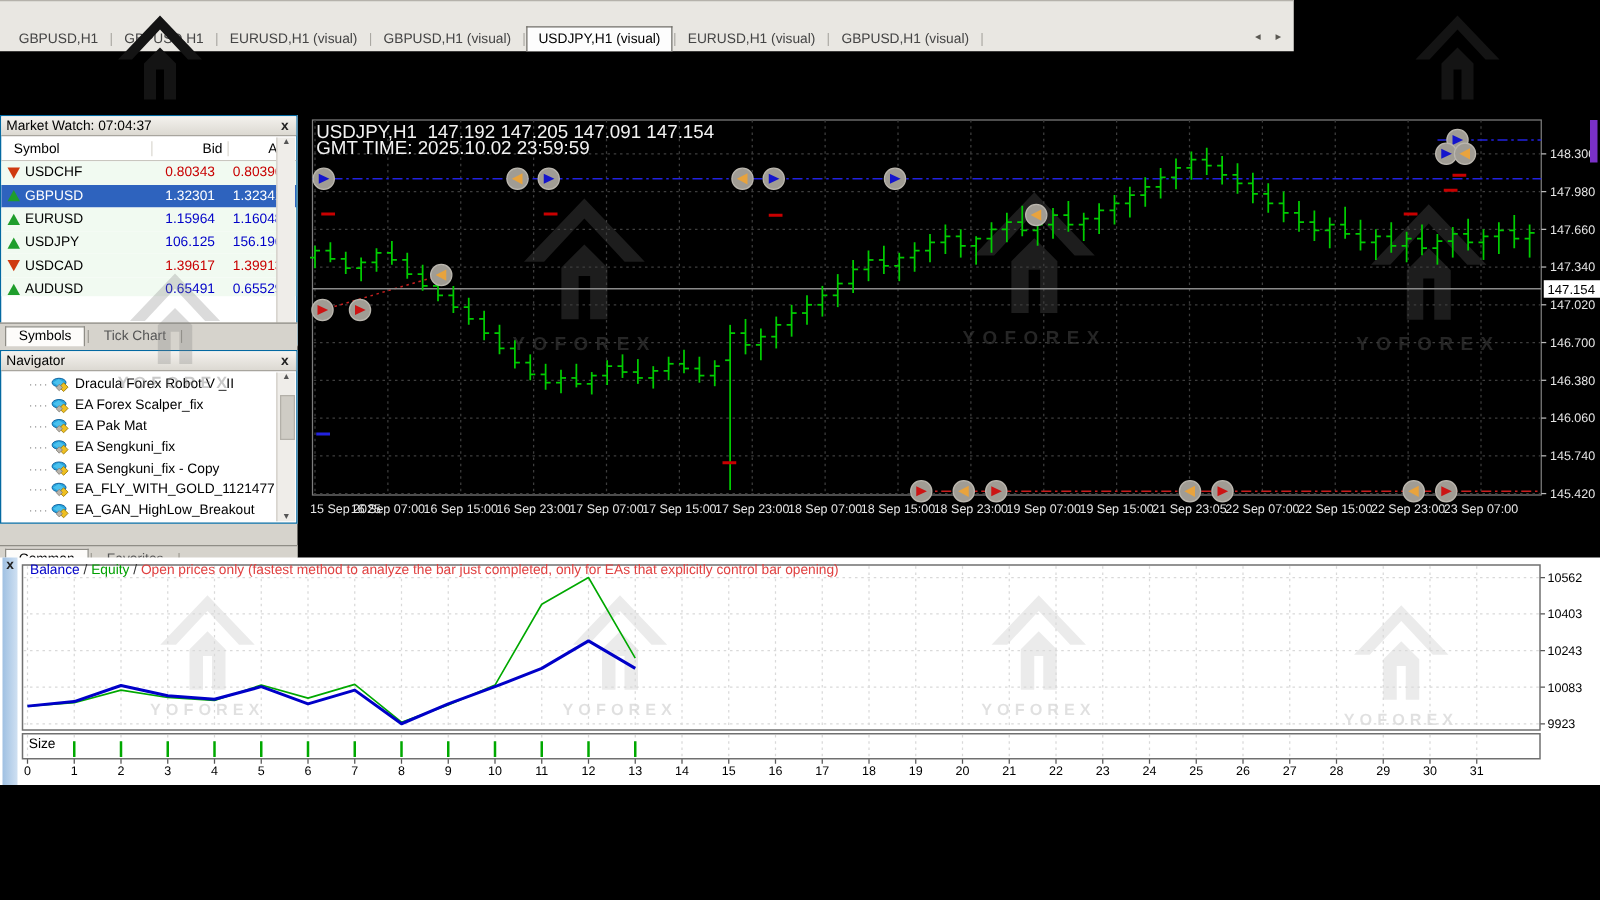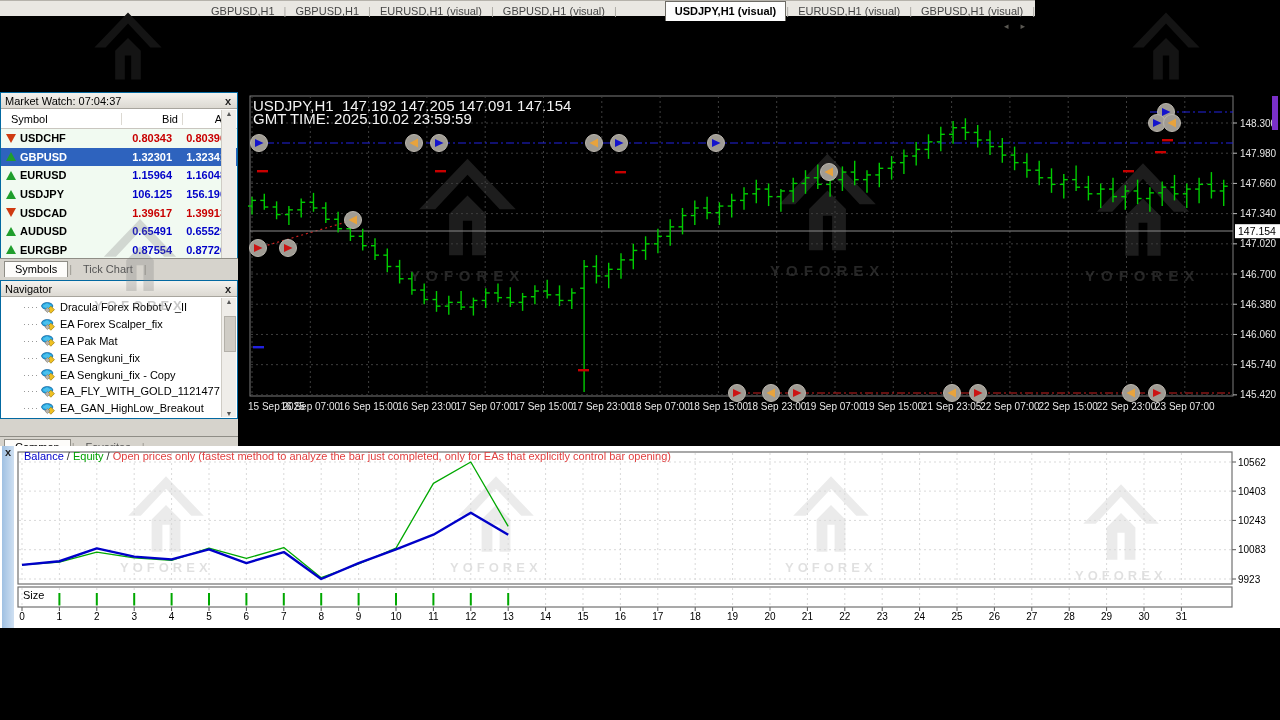--- a/index.html
+++ b/index.html
@@ -11,21 +11,21 @@
   .panel-header{height:16px;background:linear-gradient(#f4f2ee,#dcd9d2);border-bottom:1px solid #a8a59e;
     font-size:11px;color:#000;display:flex;align-items:center;padding:0 4px;box-sizing:border-box;}
   .panel-header .title{flex:1;}
   .close-x{font-size:11px;font-weight:bold;color:#222;cursor:default;padding:0 2px;line-height:10px;}
   
   #mw{left:0;top:92px;width:238px;height:184px;}
   #mw-colhead{display:flex;height:19px;border-bottom:1px solid #c9c6bf;font-size:11px;color:#000;align-items:center;justify-content:flex-end;}
   #mw-colhead .c1{width:110px;padding-left:6px;border-right:1px solid #dcd9d2;}
   #mw-colhead .c2{width:56px;text-align:right;padding-right:4px;border-right:1px solid #dcd9d2;}
   #mw-colhead .c3{width:50px;text-align:right;padding-right:4px;}
-  #mw-rows{height:130px;overflow:hidden;font-weight:bold;}
+  #mw-rows{height:108px;overflow:hidden;}
   .mw-row{display:flex;height:18.6px;font-size:11px;align-items:center;background:#f1faf1;}
   .mw-row.sel{background:#2e63be;color:#fff;}
   .mw-row .c1{width:110px;padding-left:5px;display:flex;align-items:center;gap:4px;}
   .mw-row .c2{width:56px;text-align:right;padding-right:4px;}
   .mw-row .c3{width:50px;text-align:right;padding-right:4px;}
   .tri-up{width:0;height:0;border-left:5px solid transparent;border-right:5px solid transparent;border-bottom:9px solid #1f9e2c;}
   .tri-down{width:0;height:0;border-left:5px solid transparent;border-right:5px solid transparent;border-top:9px solid #cf3a10;}
   .val-red{color:#c80000;} .val-blue{color:#0000c8;} .sel .val-red,.sel .val-blue{color:#fff;}
   .vscroll{position:absolute;right:1px;top:17px;bottom:1px;width:14px;background:#efede9;border-left:1px solid #cfccc5;
     display:flex;flex-direction:column;justify-content:space-between;align-items:center;font-size:7px;color:#555;}
@@ -49,24 +49,24 @@
   .chart-head{position:absolute;left:8px;color:#f2f2f2;font-size:15px;z-index:4;white-space:pre;}
   #purple-strip{left:1272px;top:96px;width:6px;height:34px;background:#7a30c8;z-index:5;}
   
   .wm{position:absolute;display:flex;flex-direction:column;align-items:center;pointer-events:none;}
   .wm span{letter-spacing:6px;font-size:15px;font-weight:bold;}
   .wm-chart svg path{fill:#1d1d1d;} .wm-chart span{color:#262626;}
   .wm-top svg path{fill:#141414;}
   .wm-panel{z-index:6;} .wm-panel svg path{fill:rgba(125,125,125,0.28);} .wm-panel span{color:rgba(120,120,120,0.4);font-size:13px;letter-spacing:4px;}
   .wm-tester svg path{fill:rgba(0,0,0,0.08);} .wm-tester span{color:rgba(0,0,0,0.12);font-size:13px;letter-spacing:4px;}
   
-  #tabbar{left:245px;top:422px;width:1035px;height:16px;background:#e9e7e2;border-top:1px solid #b5b2ab;
-    display:flex;align-items:flex-end;font-size:11px;color:#444;box-sizing:border-box;flex-direction:column;}
+  #tabbar{left:245px;top:422px;width:1035px;height:41px;background:#e9e7e2;border-top:1px solid #b5b2ab;
+    display:flex;align-items:flex-end;font-size:11px;color:#444;box-sizing:border-box;}
   .ctab{padding:3px 9px 4px 9px;white-space:nowrap;}
-  .ctab.active{background:#fdfdfd;border:1px solid #6e6c66;border-bottom:none;font-weight:bold;color:#000;margin-left:48px;}
+  .ctab.active{background:#fdfdfd;border:1px solid #6e6c66;border-bottom:none;font-weight:normal;color:#000;}
   .ctab-sep{color:#aaa8a2;padding:0 0 4px 0;}
   #tab-scroll{margin-left:auto;display:flex;gap:12px;padding:0 10px 6px 0;color:#5a5852;font-size:9px;}
   
   #tester{left:0;top:446px;width:1280px;height:182px;background:#fff;}
   #tester-strip{position:absolute;left:2px;top:0;width:12px;height:182px;
     background:linear-gradient(90deg,#9fc0e2,#cfe0f2);display:flex;flex-direction:column;align-items:center;}
   #tester-strip .close-x{margin-top:1px;}
   #tester-svg{position:absolute;left:0;top:0;z-index:3;}
   #tester-legend{position:absolute;left:24px;top:4px;font-size:11px;z-index:4;white-space:nowrap;}
   #tester-legend .bal{color:#0000c8;} #tester-legend .eq{color:#00a000;} #tester-legend .note{color:#e04040;}

